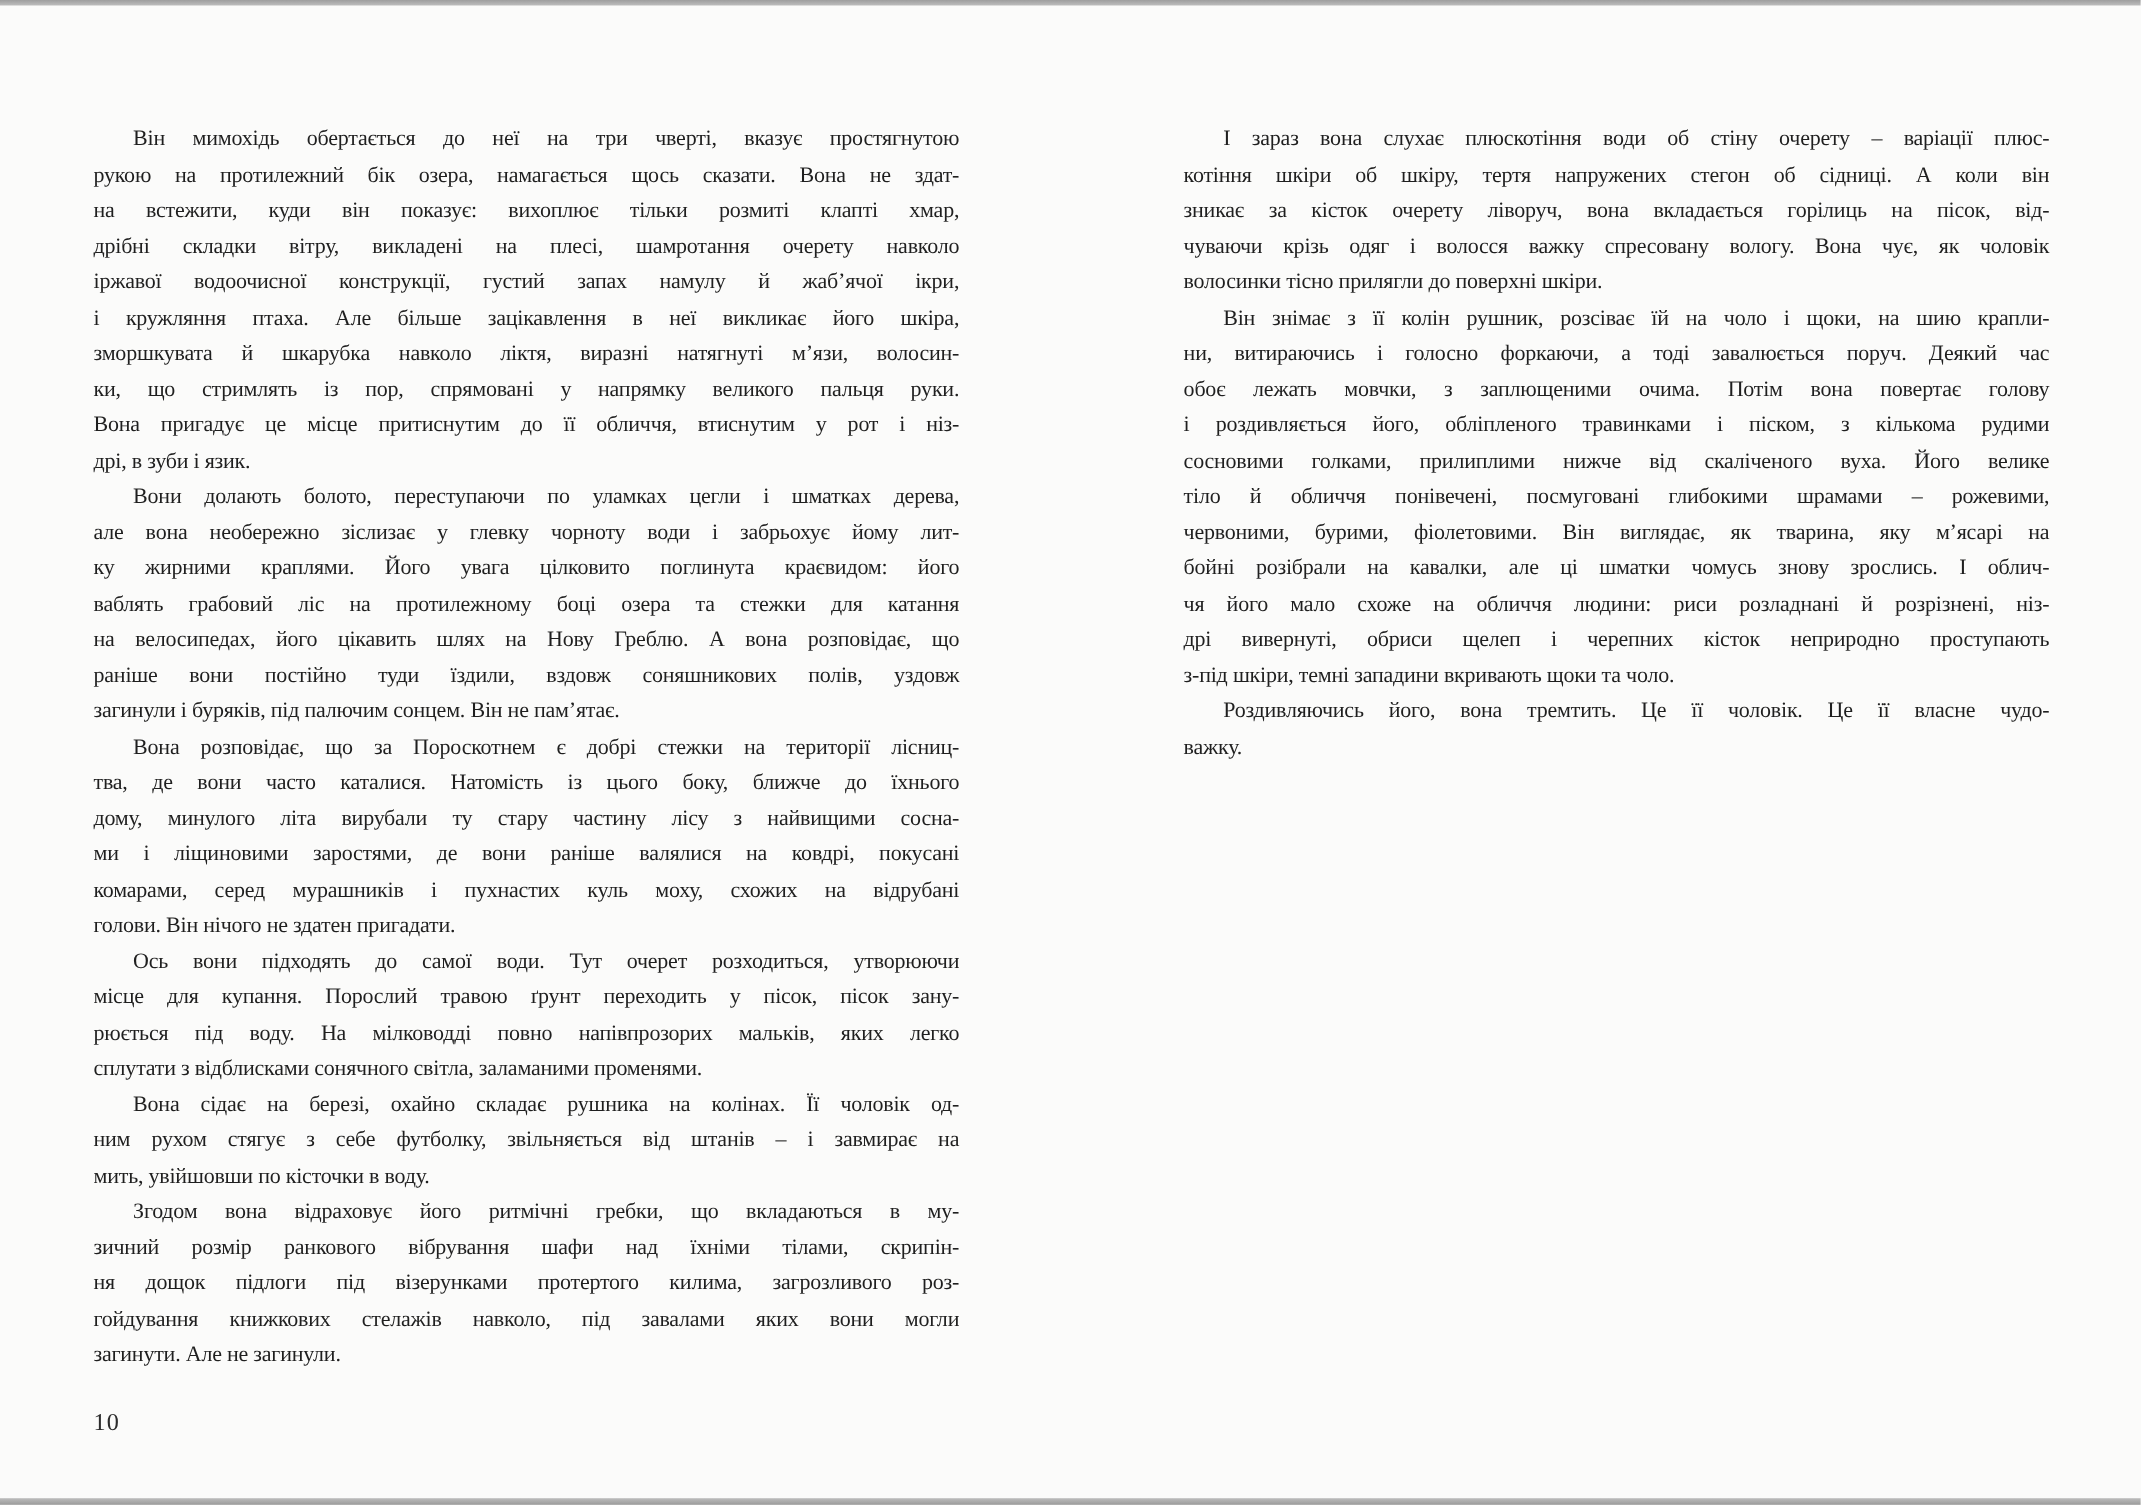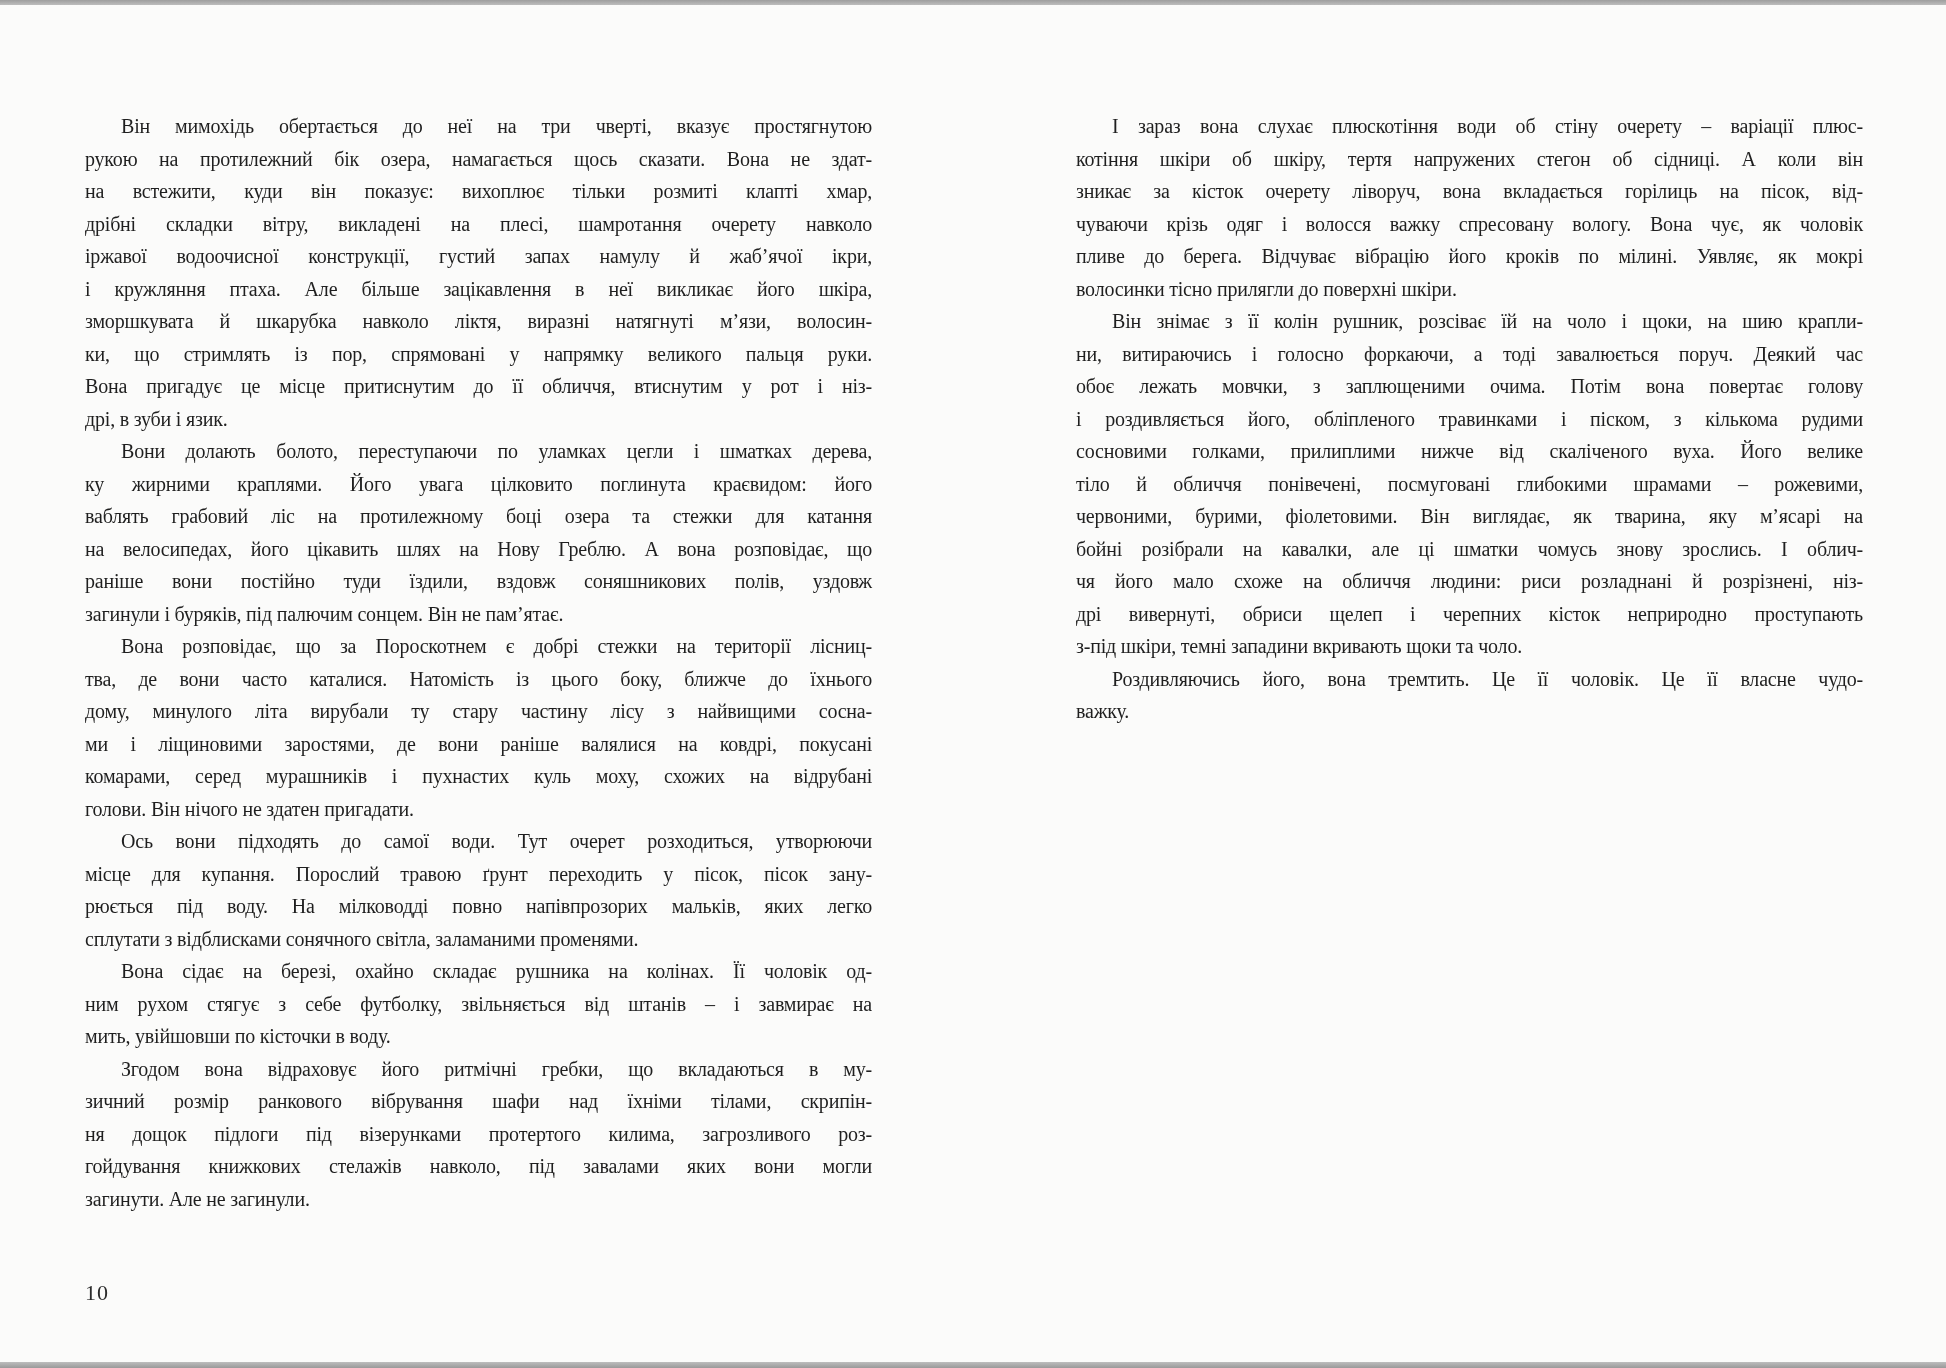--- a/index.html
+++ b/index.html
@@ -63,20 +63,21 @@
       <div class="line jl">дрібні складки вітру, викладені на плесі, шамротання очерету навколо</div>
       <div class="line jl">іржавої водоочисної конструкції, густий запах намулу й жаб’ячої ікри,</div>
       <div class="line jl">і кружляння птаха. Але більше зацікавлення в неї викликає його шкіра,</div>
       <div class="line jl">зморшкувата й шкарубка навколо ліктя, виразні натягнуті м’язи, волосин-</div>
       <div class="line jl">ки, що стримлять із пор, спрямовані у напрямку великого пальця руки.</div>
       <div class="line jl">Вона пригадує це місце притиснутим до її обличчя, втиснутим у рот і ніз-</div>
       <div class="line">дрі, в зуби і язик.</div>
     </div>
     <div class="para">
       <div class="line first jl">Вони долають болото, переступаючи по уламках цегли і шматках дерева,</div>
+      <div class="line jl">але вона необережно зіслизає у глевку чорноту води і забрьохує йому лит-</div>
       <div class="line jl">ку жирними краплями. Його увага цілковито поглинута краєвидом: його</div>
       <div class="line jl">ваблять грабовий ліс на протилежному боці озера та стежки для катання</div>
       <div class="line jl">на велосипедах, його цікавить шлях на Нову Греблю. А вона розповідає, що</div>
       <div class="line jl">раніше вони постійно туди їздили, вздовж соняшникових полів, уздовж</div>
       <div class="line">загинули і буряків, під палючим сонцем. Він не пам’ятає.</div>
     </div>
     <div class="para">
       <div class="line first jl">Вона розповідає, що за Пороскотнем є добрі стежки на території лісниц-</div>
       <div class="line jl">тва, де вони часто каталися. Натомість із цього боку, ближче до їхнього</div>
       <div class="line jl">дому, минулого літа вирубали ту стару частину лісу з найвищими сосна-</div>
@@ -103,21 +104,20 @@
       <div class="line">загинути. Але не загинули.</div>
     </div>
   </div>
 
 <div class="page-column right">
     <div class="para">
       <div class="line first jl">І зараз вона слухає плюскотіння води об стіну очерету – варіації плюс-</div>
       <div class="line jl">котіння шкіри об шкіру, тертя напружених стегон об сідниці. А коли він</div>
       <div class="line jl">зникає за кісток очерету ліворуч, вона вкладається горілиць на пісок, від-</div>
       <div class="line jl">чуваючи крізь одяг і волосся важку спресовану вологу. Вона чує, як чоловік</div>
-      <div class="line jl">пливе до берега. Відчуває вібрацію його кроків по мілині. Уявляє, як мокрі</div>
       <div class="line">волосинки тісно прилягли до поверхні шкіри.</div>
     </div>
     <div class="para">
       <div class="line first jl">Він знімає з її колін рушник, розсіває їй на чоло і щоки, на шию крапли-</div>
       <div class="line jl">ни, витираючись і голосно форкаючи, а тоді завалюється поруч. Деякий час</div>
       <div class="line jl">обоє лежать мовчки, з заплющеними очима. Потім вона повертає голову</div>
       <div class="line jl">і роздивляється його, обліпленого травинками і піском, з кількома рудими</div>
       <div class="line jl">сосновими голками, прилиплими нижче від скаліченого вуха. Його велике</div>
       <div class="line jl">тіло й обличчя понівечені, посмуговані глибокими шрамами – рожевими,</div>
       <div class="line jl">червоними, бурими, фіолетовими. Він виглядає, як тварина, яку м’ясарі на</div>

